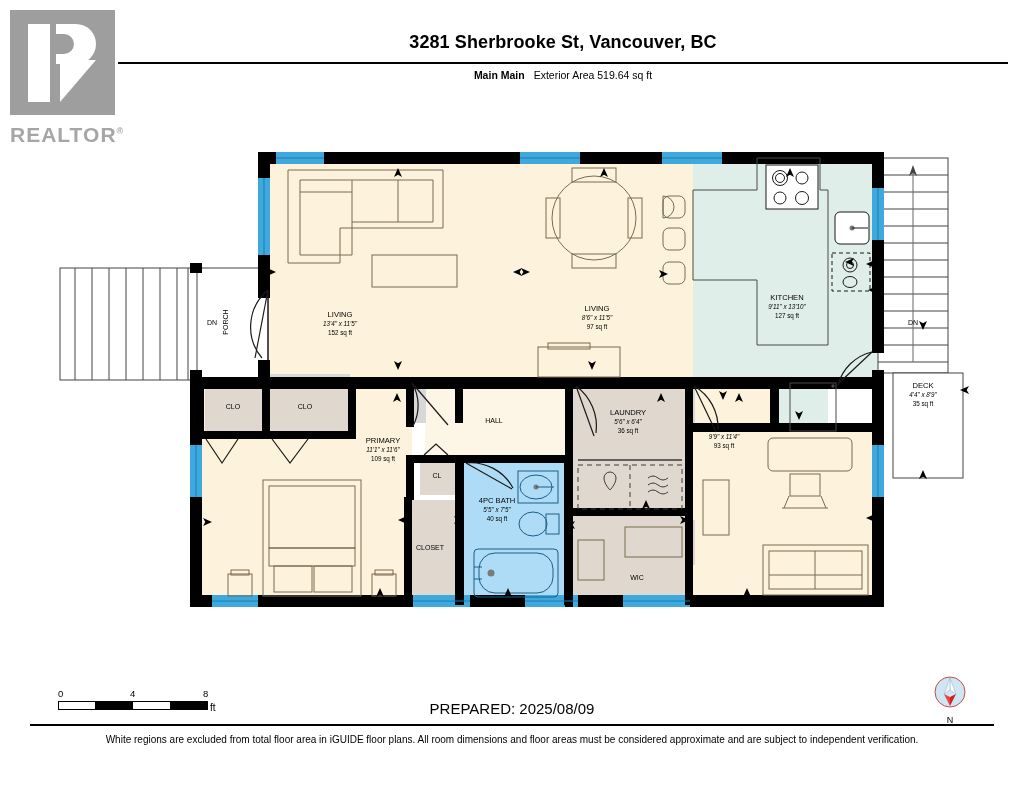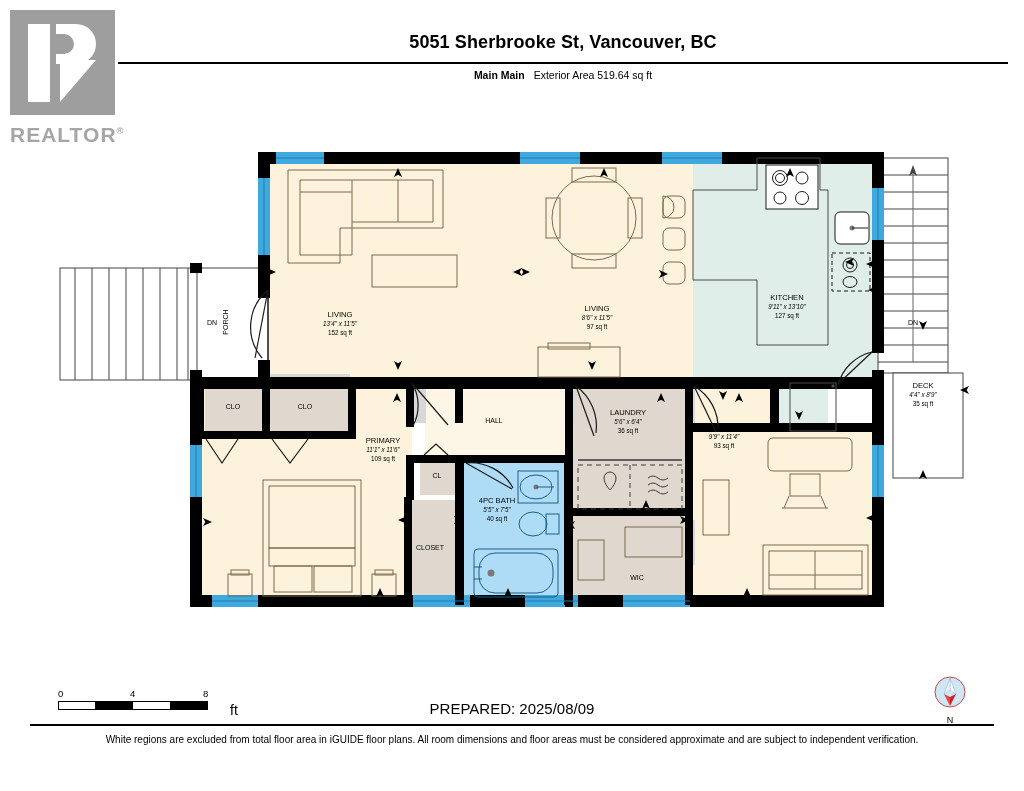--- a/index.html
+++ b/index.html
@@ -149,23 +149,23 @@
     position: absolute;
     top: 0;
     height: 7px;
     background: #000;
     display: block;
   }
   #scale-bar i.s1 { left: 36px; width: 38px; }
   #scale-bar i.s2 { left: 111px; width: 37px; }
   #scale-unit {
     position: absolute;
-    left: 172px;
+    left: 152px;
     top: 14px;
-    font-size: 14px;
+    font-size: 10px;
   }
 
   #prepared {
     position: absolute;
     left: 0;
     top: 700px;
     width: 1024px;
     text-align: center;
     font-size: 15px;
     color: #000;
@@ -244,21 +244,21 @@
     <div class="rbowl"></div>
     <div class="rinner"></div>
     <div class="rleg"></div>
   </div>
   <div class="wordmark">
     <span>REALTOR</span><sup>®</sup>
   </div>
 </div>
 
 <div id="title-block">
-  <div id="plan-title">5051 Sherbrooke St, Vancouver, BC</div>
+  <div id="plan-title">3281 Sherbrooke St, Vancouver, BC</div>
 </div>
 <div id="title-rule"></div>
 <div id="subtitle-block">
   <span class="floor-name">Main Main</span><span class="area-text">Exterior Area 519.64 sq ft</span>
 </div>
 
 <svg id="plan" viewBox="0 0 1024 791">
   <defs>
     <g id="arrowUp">
         <path d="M0,0 L3,6 L0,4.4 L-3,6 Z" fill="#000"></path>

